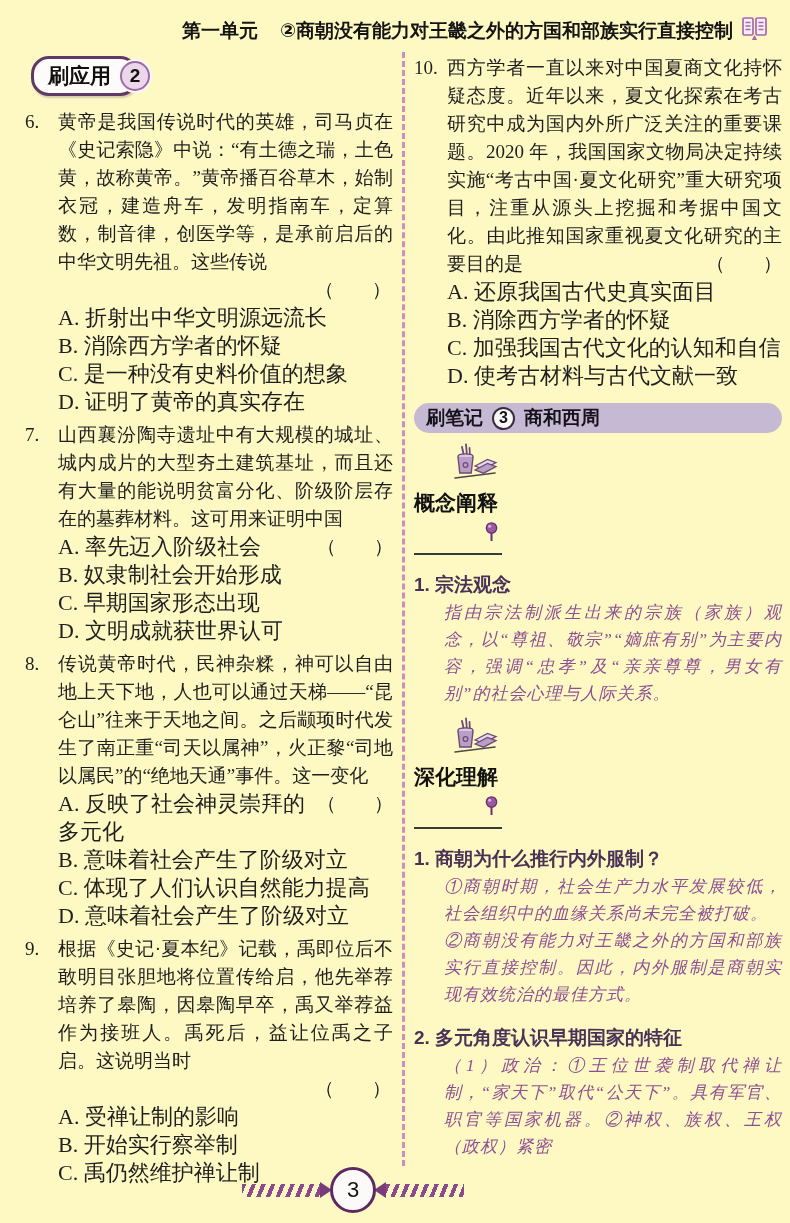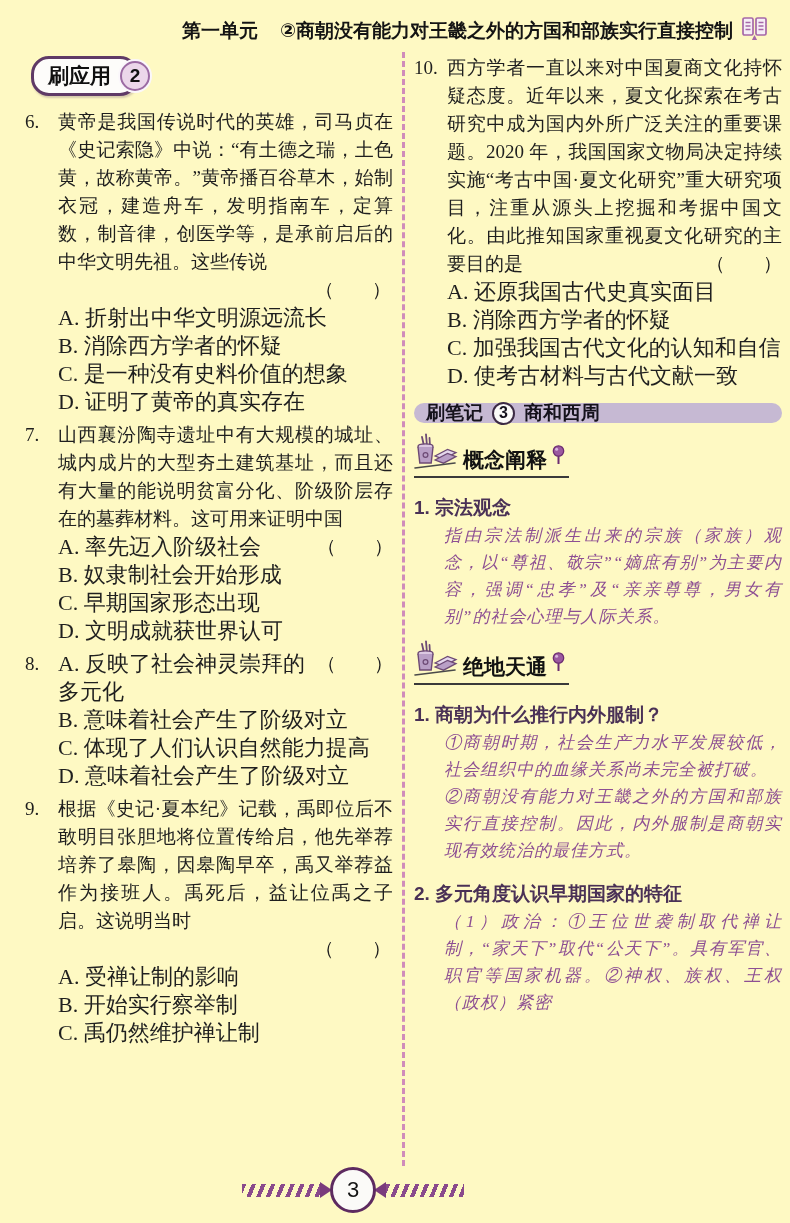--- a/index.html
+++ b/index.html
@@ -52,38 +52,38 @@
     position:relative; padding-left:33px;
     font-size:19px; line-height:28px; text-align:justify;
   }
   .q-num { position:absolute; left:0; top:0; }
   .q-bracket.bk-float { float:right; }
   .q-bracket.bk-block { display:block; text-align:right; padding-right:2px; }
   .q-options { padding-left:33px; font-size:22px; line-height:28px; }
   
   .notes-badge {
     display:flex; align-items:center; gap:9px;
-    width:100%; height:20px; margin:13px 0 10px 0;
+    width:100%; height:30px; margin:13px 0 10px 0;
     background:#c6b9d3; border-radius:15px; padding:0 12px;
     font-family:"Liberation Sans","DejaVu Sans",sans-serif;
     font-weight:bold; font-size:19px; color:#15121c;
   }
   .notes-badge .num-circle {
     width:23px; height:23px; border-radius:50%;
     background:#fbfaf8; border:2px solid #3c2a44;
     display:flex; align-items:center; justify-content:center;
     font-size:16px;
   }
   
   .section-head {
     display:flex; align-items:flex-end; gap:5px;
     width:fit-content; padding:0 4px 2px 0; margin:10px 0 8px 0;
     border-bottom:2px solid #3a3a3a;
     font-family:"Liberation Sans","DejaVu Sans",sans-serif;
-    font-weight:bold; font-size:21px; color:#121212;
+    font-weight:bold; font-size:21px; color:#121212;flex-direction:column;
   }
   .section-head .pin-icon { margin-bottom:4px; }
   .note-title {
     font-family:"Liberation Sans","DejaVu Sans",sans-serif;
     font-weight:bold; font-size:19px; line-height:28px; color:#4a3156;
     margin-top:16px;
   }
   .note-text {
     padding-left:30px; font-size:17px; line-height:27px;
     letter-spacing:1px; text-align:justify;
@@ -167,20 +167,21 @@
           <div>B. 奴隶制社会开始形成</div>
           <div>C. 早期国家形态出现</div>
           <div>D. 文明成就获世界认可</div>
         </div>
       </div>
 
       
       <div class="question">
         <div class="q-stem">
           <span class="q-num">8.</span>
+          <span>传说黄帝时代，民神杂糅，神可以自由地上天下地，人也可以通过天梯——“昆仑山”往来于天地之间。之后颛顼时代发生了南正重“司天以属神”，火正黎“司地以属民”的“绝地天通”事件。这一变化</span>
           <span class="q-bracket bk-float">（　　）</span>
         </div>
         <div class="q-options">
           <div>A. 反映了社会神灵崇拜的多元化</div>
           <div>B. 意味着社会产生了阶级对立</div>
           <div>C. 体现了人们认识自然能力提高</div>
           <div>D. 意味着社会产生了阶级对立</div>
         </div>
       </div>
 
@@ -266,21 +267,21 @@
                   <path d="M15.5 5 l0.5 8"></path>
               </g>
               <ellipse cx="11.5" cy="13.5" rx="7.5" ry="2.6" fill="#dcc8e2" stroke="#6d4a75" stroke-width="1.4"></ellipse>
               <path d="M4 14 L5.8 30 h11.4 L19 14" fill="#b99fc6" stroke="#6d4a75" stroke-width="1.4"></path>
               <circle cx="11.5" cy="22" r="2.4" fill="none" stroke="#6d4a75" stroke-width="1.2"></circle>
               <path d="M21 23 l12.5-6.5 8.5 3.2 -12.5 6.5 z" fill="#e5d8ec" stroke="#6d4a75" stroke-width="1.3"></path>
               <path d="M21 27 l12.5-6.5 8.5 3.2 -12.5 6.5 z" fill="#b99fc6" stroke="#6d4a75" stroke-width="1.3"></path>
               <path d="M1 35 L41 30" stroke="#4a4a4a" stroke-width="1.6" stroke-linecap="round"></path>
             </svg>
           </span>
-          <span>绝地天通</span>
+          <span>深化理解</span>
           <span class="pin-icon">
             <svg width="13" height="20" viewBox="0 0 13 20">
               <path d="M6.5 11 v8" stroke="#6d2d72" stroke-width="2"></path>
               <circle cx="6.5" cy="6" r="5.2" fill="#9b59a0" stroke="#6d2d72" stroke-width="1.3"></circle>
               <circle cx="4.6" cy="4.2" r="1.5" fill="#d9b7dd"></circle>
             </svg>
           </span>
         </div>
 
         <div>

